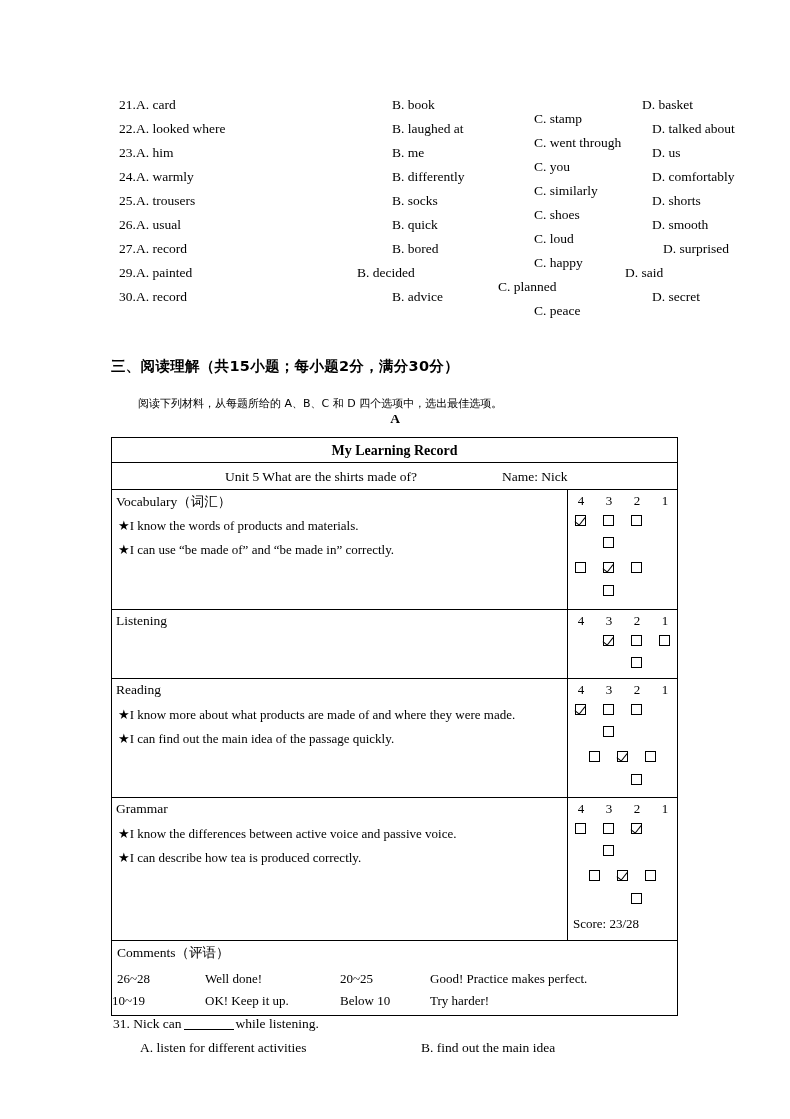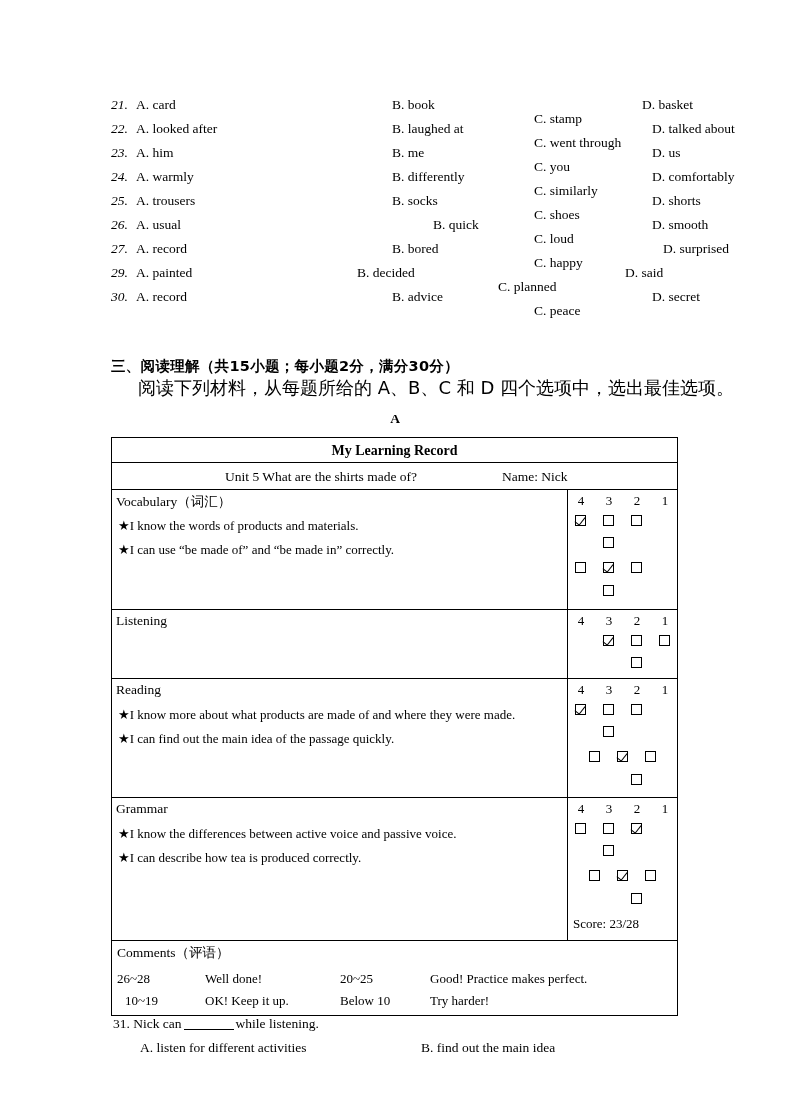--- a/index.html
+++ b/index.html
@@ -28,42 +28,42 @@
     top: 93px;
     width: 570px;
   }
   .mc-row {
     position: relative;
     height: 24px;
     font-size: 13.5px;
     line-height: 24px;
     white-space: nowrap;
   }
-  .mc-num  { position: absolute; left: 0px; font-style: italic; }
+  .mc-num  { position: absolute; left: 8px; }
   .mc-a    { position: absolute; left: 25px; }
   .mc-b    { position: absolute; }
   .mc-c    { position: absolute; margin-top: 14px; }
   .mc-d    { position: absolute; }
 
   
   .sec-head {
     position: absolute;
     left: 111px;
     top: 357px;
     font-size: 14.5px;
     font-weight: bold;
     font-family: "DejaVu Sans", "Liberation Sans", sans-serif;
     letter-spacing: 0.3px;
     white-space: nowrap;
   }
   .sec-sub {
     position: absolute;
     left: 138px;
-    top: 376px;
-    font-size: 18px;
+    top: 396px;
+    font-size: 11px;
     font-family: "DejaVu Sans", "Liberation Sans", sans-serif;
     white-space: nowrap;
   }
   .passage-letter {
     position: absolute;
     left: 0; top: 411px;
     width: 790px;
     text-align: center;
     font-size: 13.5px;
     font-weight: bold;
@@ -203,21 +203,21 @@
   <div class="mc-block" id="mc-block">
       <div class="mc-row">
         <span class="mc-num">21.</span>
         <span class="mc-a">A. card</span>
         <span class="mc-b" style="left: 281px;">B. book</span>
         <span class="mc-c" style="left: 423px;">C. stamp</span>
         <span class="mc-d" style="left: 531px;">D. basket</span>
       </div>
       <div class="mc-row">
         <span class="mc-num">22.</span>
-        <span class="mc-a">A. looked after</span>
+        <span class="mc-a">A. looked where</span>
         <span class="mc-b" style="left: 281px;">B. laughed at</span>
         <span class="mc-c" style="left: 423px;">C. went through</span>
         <span class="mc-d" style="left: 541px;">D. talked about</span>
       </div>
       <div class="mc-row">
         <span class="mc-num">23.</span>
         <span class="mc-a">A. him</span>
         <span class="mc-b" style="left: 281px;">B. me</span>
         <span class="mc-c" style="left: 423px;">C. you</span>
         <span class="mc-d" style="left: 541px;">D. us</span>
@@ -232,21 +232,21 @@
       <div class="mc-row">
         <span class="mc-num">25.</span>
         <span class="mc-a">A. trousers</span>
         <span class="mc-b" style="left: 281px;">B. socks</span>
         <span class="mc-c" style="left: 423px;">C. shoes</span>
         <span class="mc-d" style="left: 541px;">D. shorts</span>
       </div>
       <div class="mc-row">
         <span class="mc-num">26.</span>
         <span class="mc-a">A. usual</span>
-        <span class="mc-b" style="left: 281px; margin-left: 41px;">B. quick</span>
+        <span class="mc-b" style="left: 281px;">B. quick</span>
         <span class="mc-c" style="left: 423px;">C. loud</span>
         <span class="mc-d" style="left: 541px;">D. smooth</span>
       </div>
       <div class="mc-row">
         <span class="mc-num">27.</span>
         <span class="mc-a">A. record</span>
         <span class="mc-b" style="left: 281px;">B. bored</span>
         <span class="mc-c" style="left: 423px;">C. happy</span>
         <span class="mc-d" style="left: 541px; margin-left: 11px;">D. surprised</span>
       </div>
@@ -397,21 +397,21 @@
         <div class="score-line" style="top:118px">Score: 23/28</div>
       </div>
     </div>
 
     <div class="rt-row rt-comments">
       <span class="cm-title">Comments（评语）</span>
       <span class="cm-cell" style="left:5px;   top:30px">26~28</span>
       <span class="cm-cell" style="left:93px;  top:30px">Well done!</span>
       <span class="cm-cell" style="left:228px; top:30px">20~25</span>
       <span class="cm-cell" style="left:318px; top:30px">Good! Practice makes perfect.</span>
-      <span class="cm-cell" style="left:13px;   top:52px">10~19</span>
+      <span class="cm-cell" style="left:0;   top:52px">10~19</span>
       <span class="cm-cell" style="left:93px;  top:52px">OK! Keep it up.</span>
       <span class="cm-cell" style="left:228px; top:52px">Below 10</span>
       <span class="cm-cell" style="left:318px; top:52px">Try harder!</span>
     </div>
 
   </div>
 
   <div class="q31">
     <span>31. Nick can</span><span class="blank-line"></span><span>while listening.</span>
   </div>

